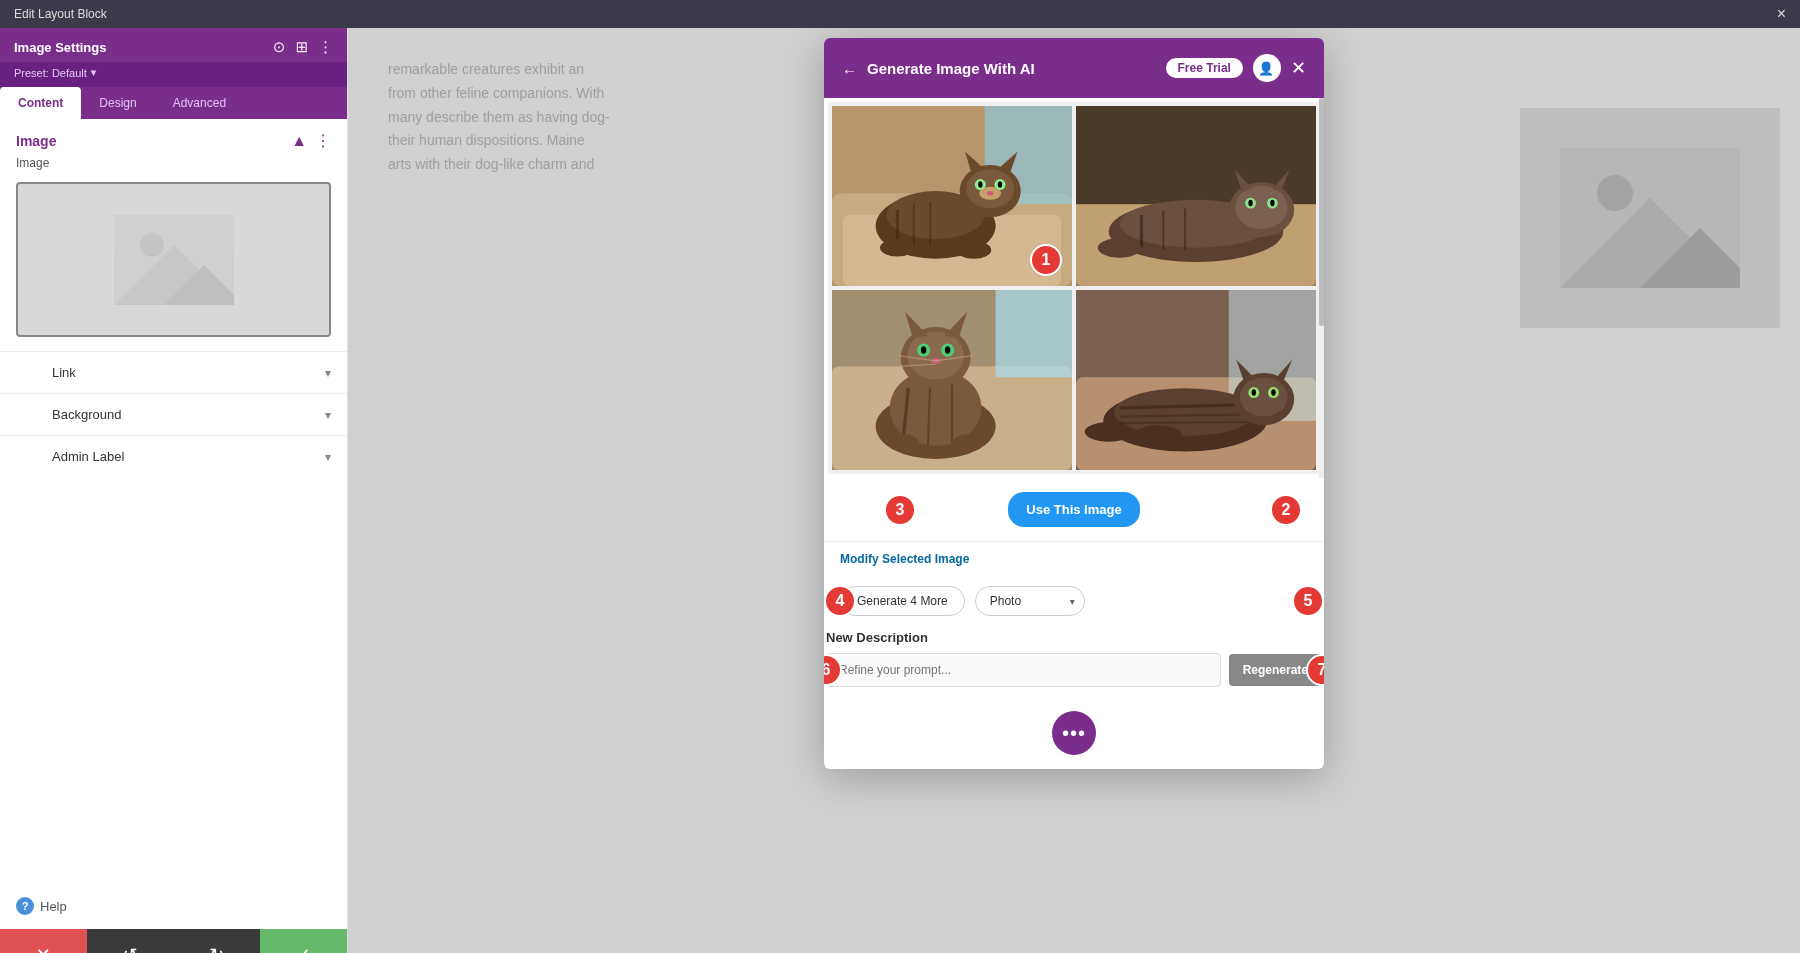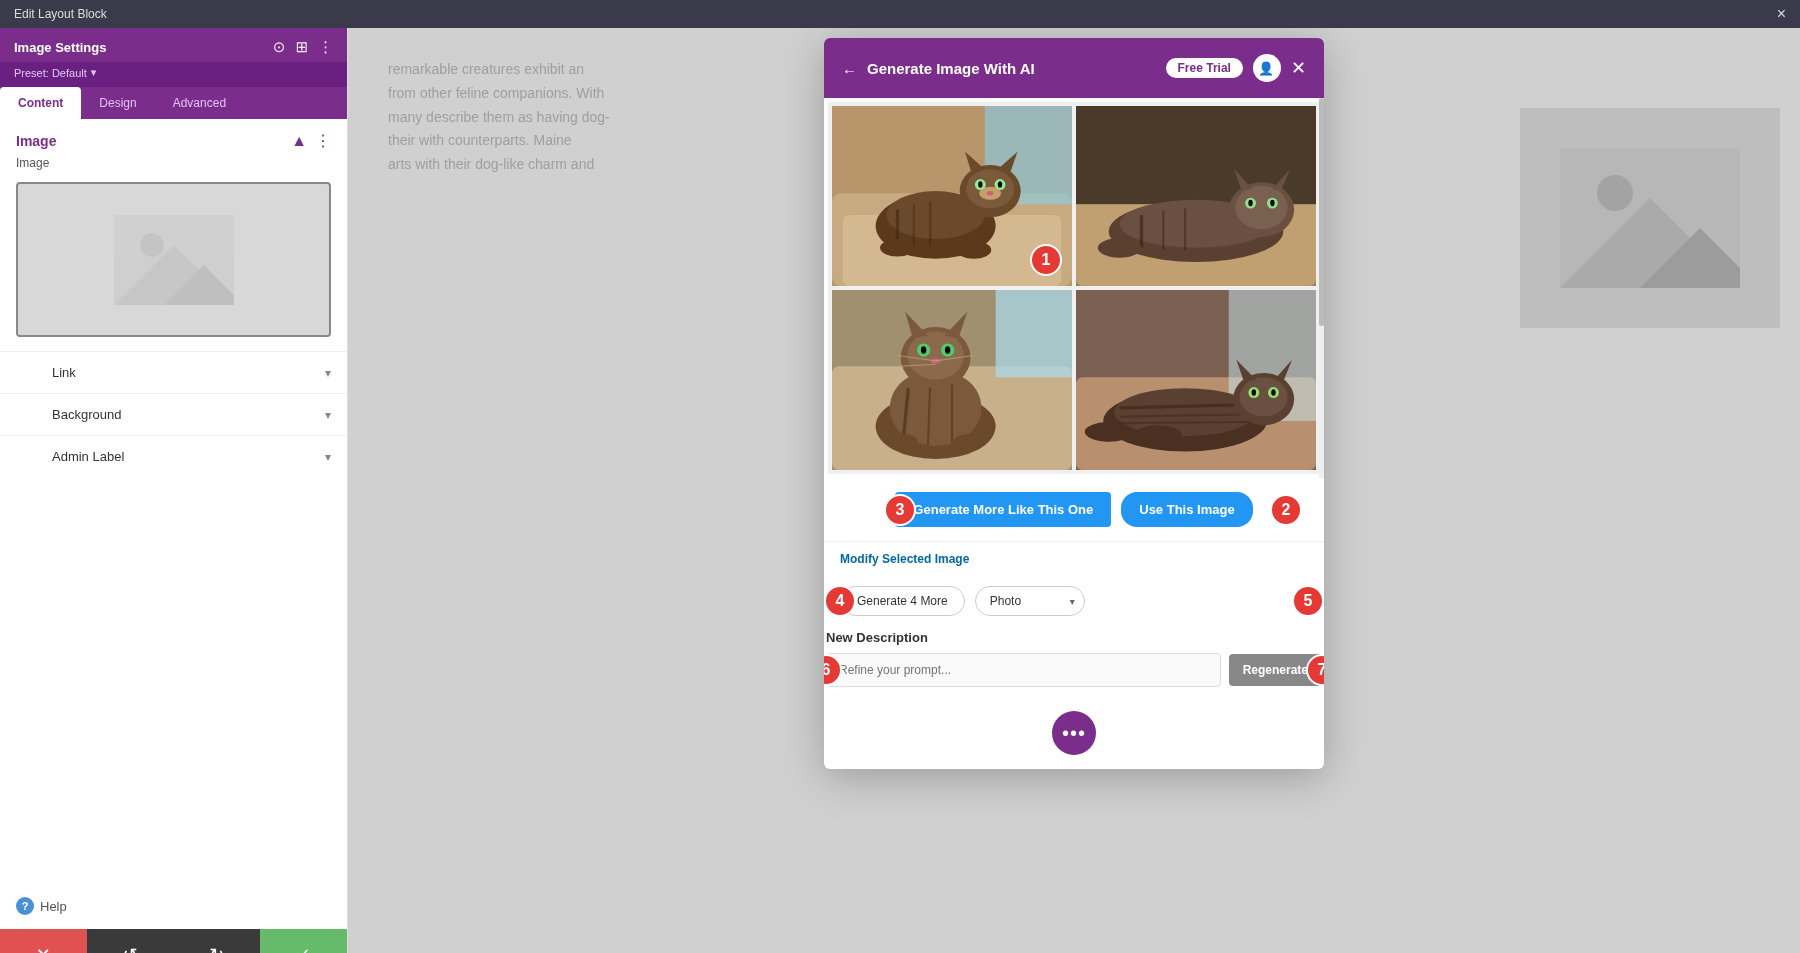--- a/index.html
+++ b/index.html
@@ -486,21 +486,21 @@
     <button class="bottom-btn green">✓</button>
   </div>
 </div>
 
 <div class="main-area">
 
   <div class="page-content">
     <p>remarkable creatures exhibit an</p>
     <p>from other feline companions. With</p>
     <p>many describe them as having dog-</p>
-    <p>their with counterparts. Maine</p>
+    <p>their human dispositions. Maine</p>
     <p>arts with their dog-like charm and</p>
   </div>
 
   <div class="page-placeholder-img">
     <svg width="180" height="140" viewBox="0 0 180 140">
       <rect width="180" height="140" fill="#d8d8d8"></rect>
       <circle cx="55" cy="45" r="18" fill="#c0c0c0"></circle>
       <polygon points="0,140 90,50 180,140" fill="#c8c8c8"></polygon>
       <polygon points="80,140 140,80 200,140" fill="#b8b8b8"></polygon>
     </svg>
@@ -658,21 +658,20 @@
         </div>
 
         <div class="scroll-indicator">
           <div class="scroll-thumb"></div>
         </div>
       </div>
 
       <div class="action-buttons" style="position:relative;">
 
         <div class="num-badge" style="position:absolute; left: 60px; top: 50%; transform:translateY(-50%);">3</div>
-        <button class="btn-generate-more">Generate More Like This One</button>
         <button class="btn-use-image">Use This Image</button>
 
         <div class="num-badge" style="position:absolute; right: 22px; top: 50%; transform:translateY(-50%);">2</div>
       </div>
 
       <div class="modify-section">
         <div class="modify-title">Modify Selected Image</div>
         <div class="modify-row" style="position:relative;">
 
           <div class="num-badge" style="position:absolute; left: -16px; top: 50%; transform:translateY(-50%);">4</div>

